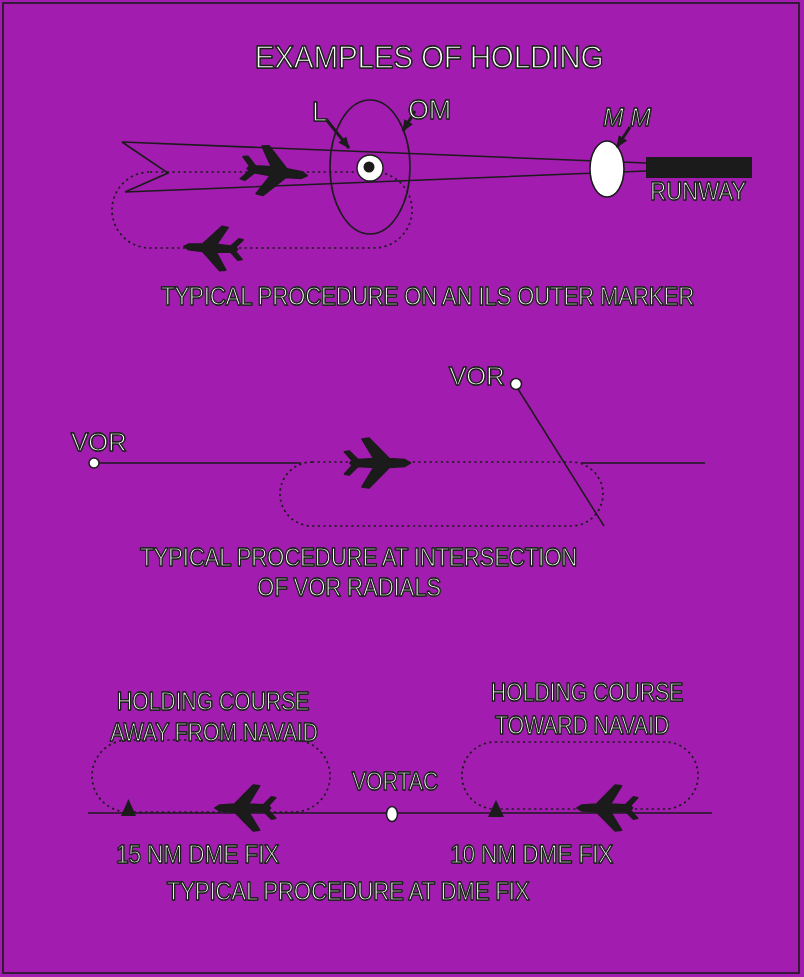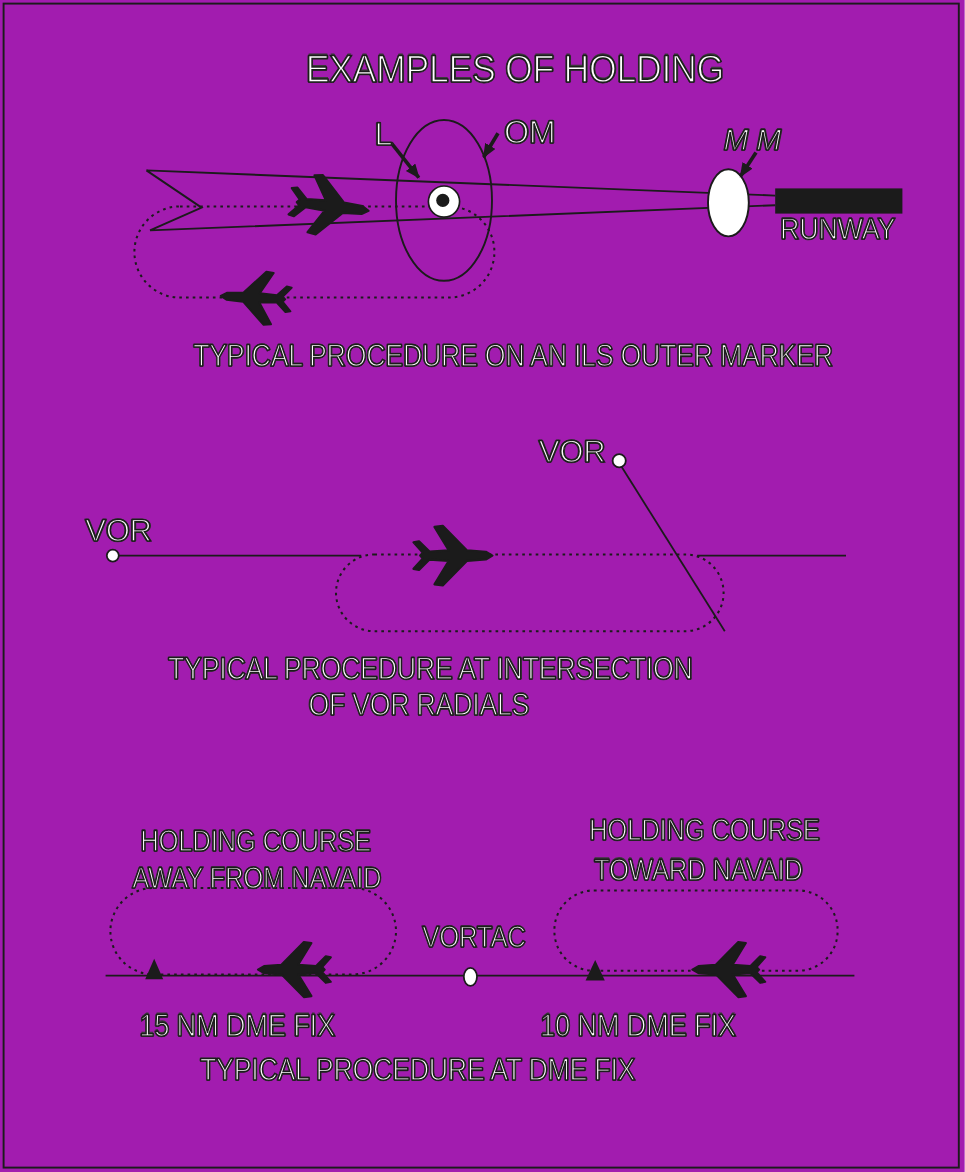--- a/index.html
+++ b/index.html
@@ -85,21 +85,21 @@
       <polygon points="488,817 504,817 496,800" fill="#1b1b1b"></polygon>
       <ellipse cx="392" cy="814" rx="5.5" ry="7.5" fill="#ffffff" stroke="#1b1b1b" stroke-width="1.5"></ellipse>
       <use href="#plane" transform="translate(243,808) rotate(180) scale(0.85)"></use>
       <use href="#plane" transform="translate(605,808) rotate(180) scale(0.85)"></use>
     </g>
   </svg>
 
   <div class="t ctr" style="left:219px;top:41px;width:420px;font-size:32px;transform:scaleX(0.93);transform-origin:center top;">EXAMPLES OF HOLDING</div>
 
   <div class="t" style="left:312px;top:98px;font-size:27px;">L</div>
-  <div class="t" style="left:420px;top:96px;font-size:27px;">OM</div>
+  <div class="t" style="left:408px;top:96px;font-size:27px;">OM</div>
   <div class="t" style="left:603px;top:104px;font-size:25px;font-style:italic;">M M</div>
   <div class="t ctr" style="left:640px;top:178px;width:116px;font-size:25px;transform:scaleX(0.9);transform-origin:center top;">RUNWAY</div>
   <div class="t ctr cond" style="left:126px;top:283px;width:500px;font-size:26px;">TYPICAL PROCEDURE ON AN ILS OUTER MARKER</div>
 
   <div class="t" style="left:71px;top:429px;font-size:26px;">VOR</div>
   <div class="t" style="left:449px;top:363px;font-size:26px;">VOR</div>
   <div class="t ctr cond" style="left:105px;top:544px;width:500px;font-size:26px;">TYPICAL PROCEDURE AT INTERSECTION</div>
   <div class="t ctr cond" style="left:99px;top:574px;width:500px;font-size:26px;">OF VOR RADIALS</div>
 
   <div class="t ctr cond" style="left:63px;top:688px;width:300px;font-size:25px;">HOLDING COURSE</div>

